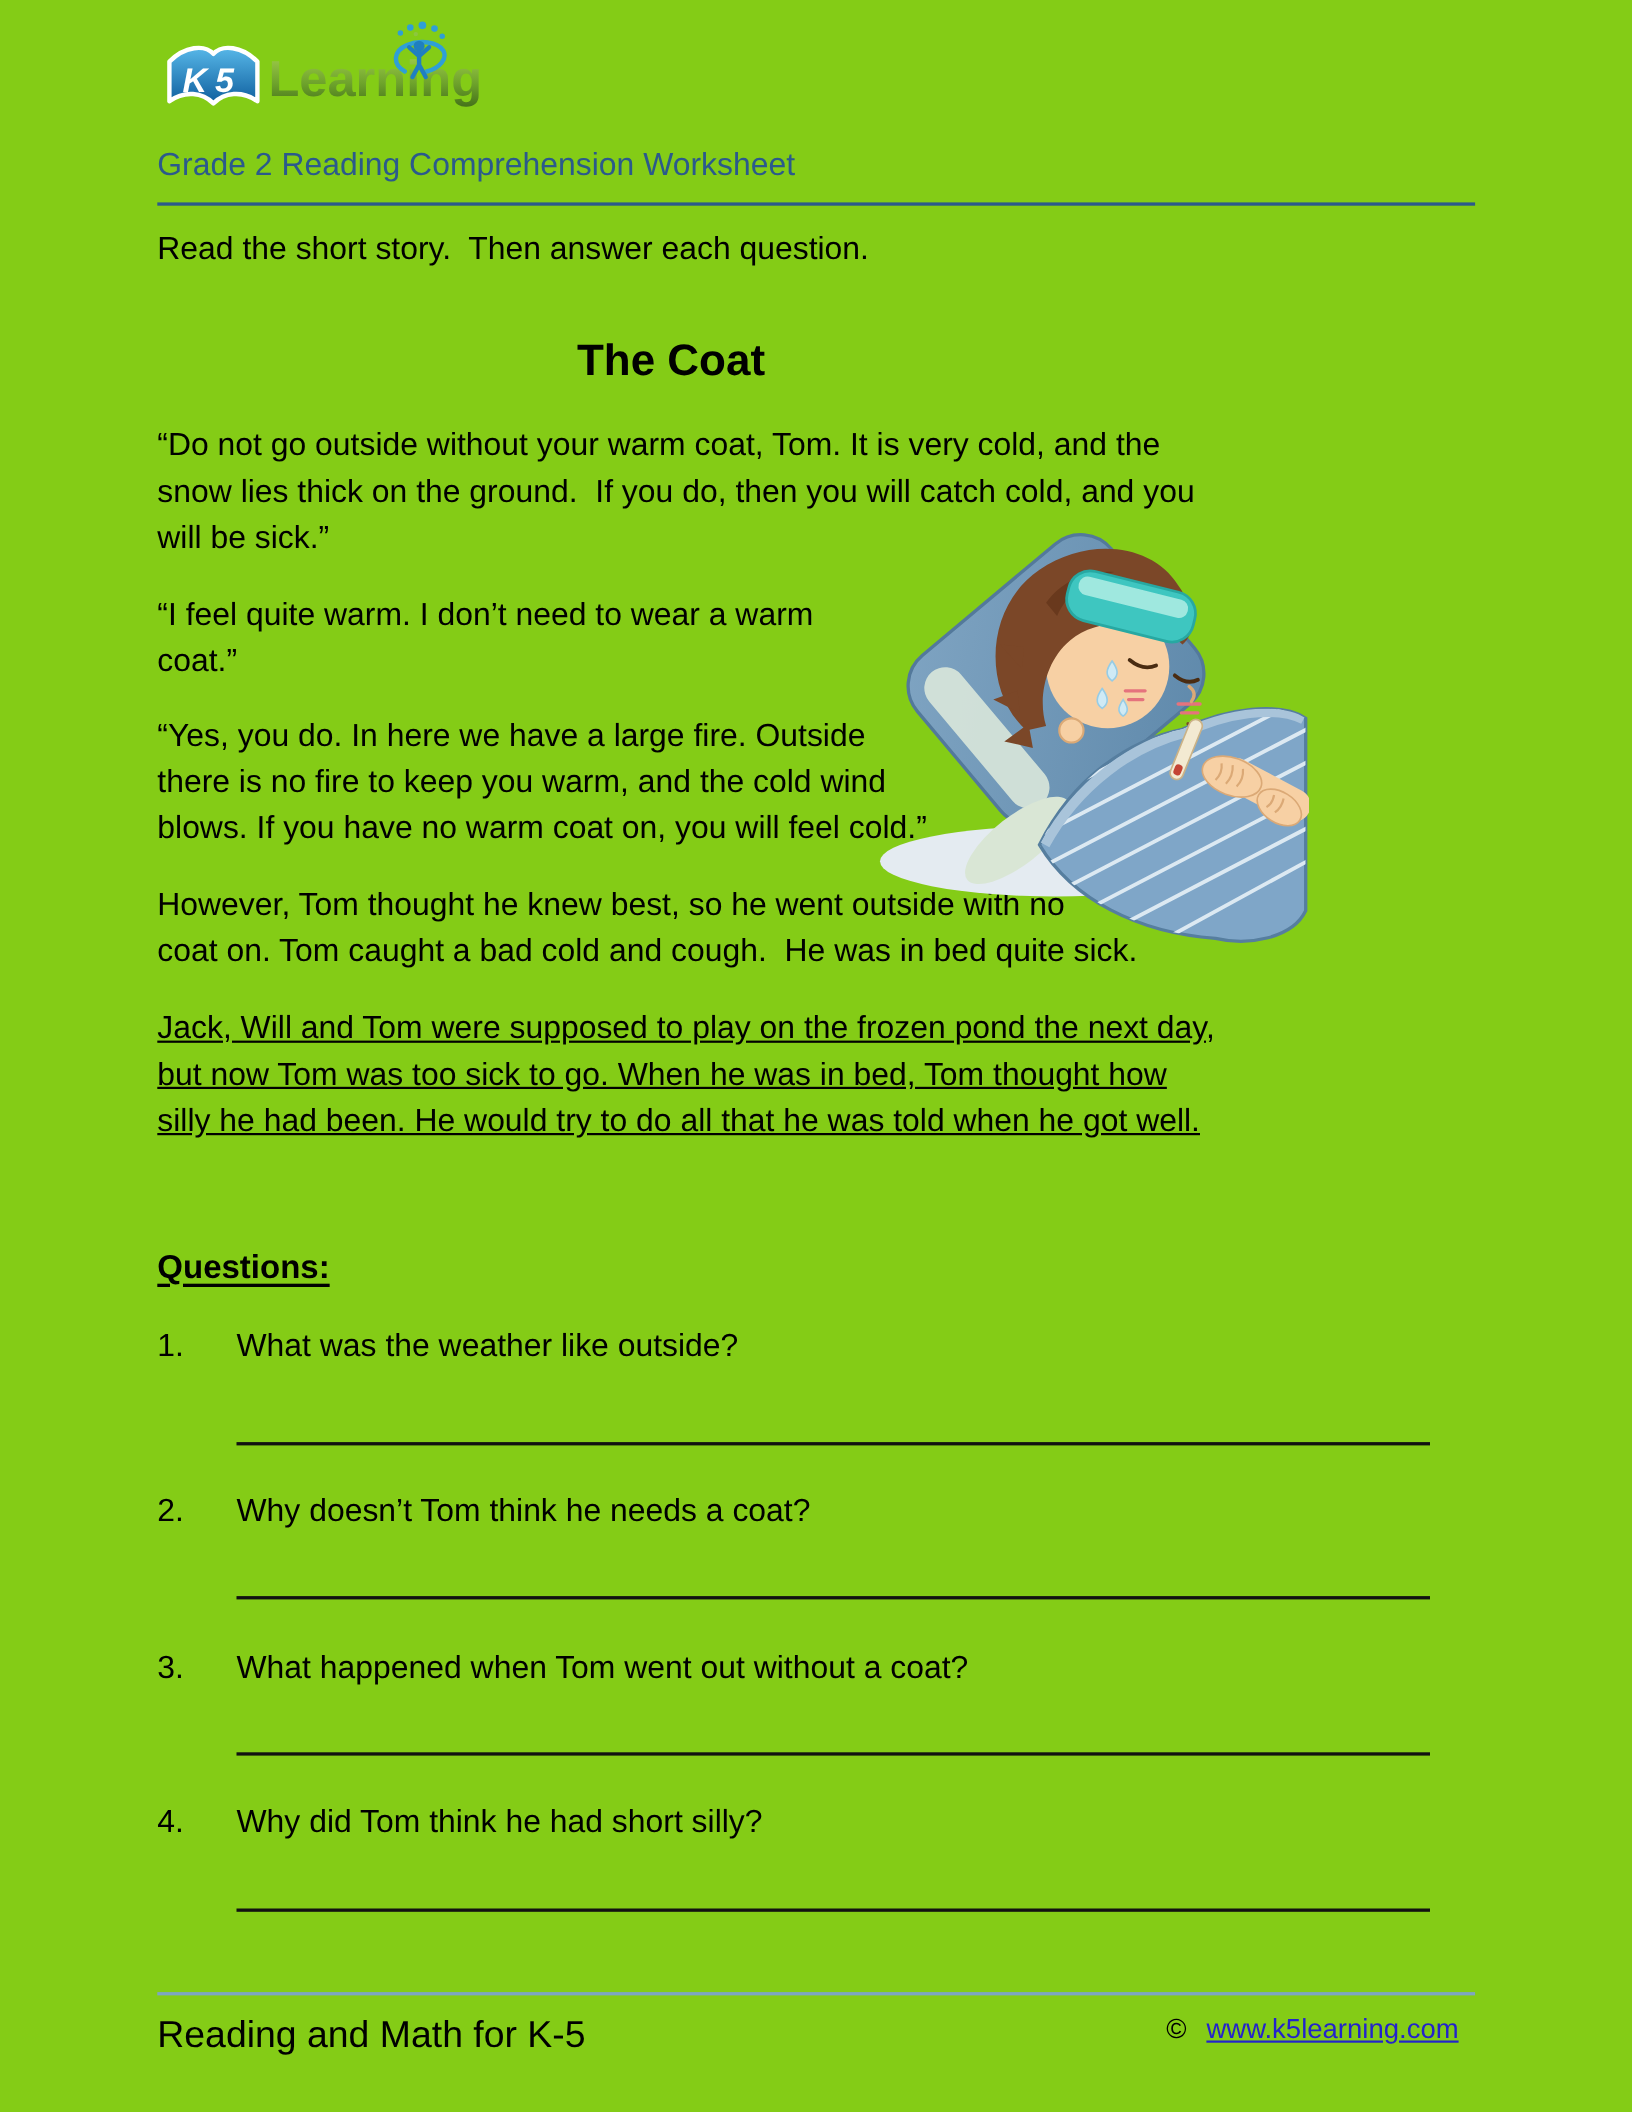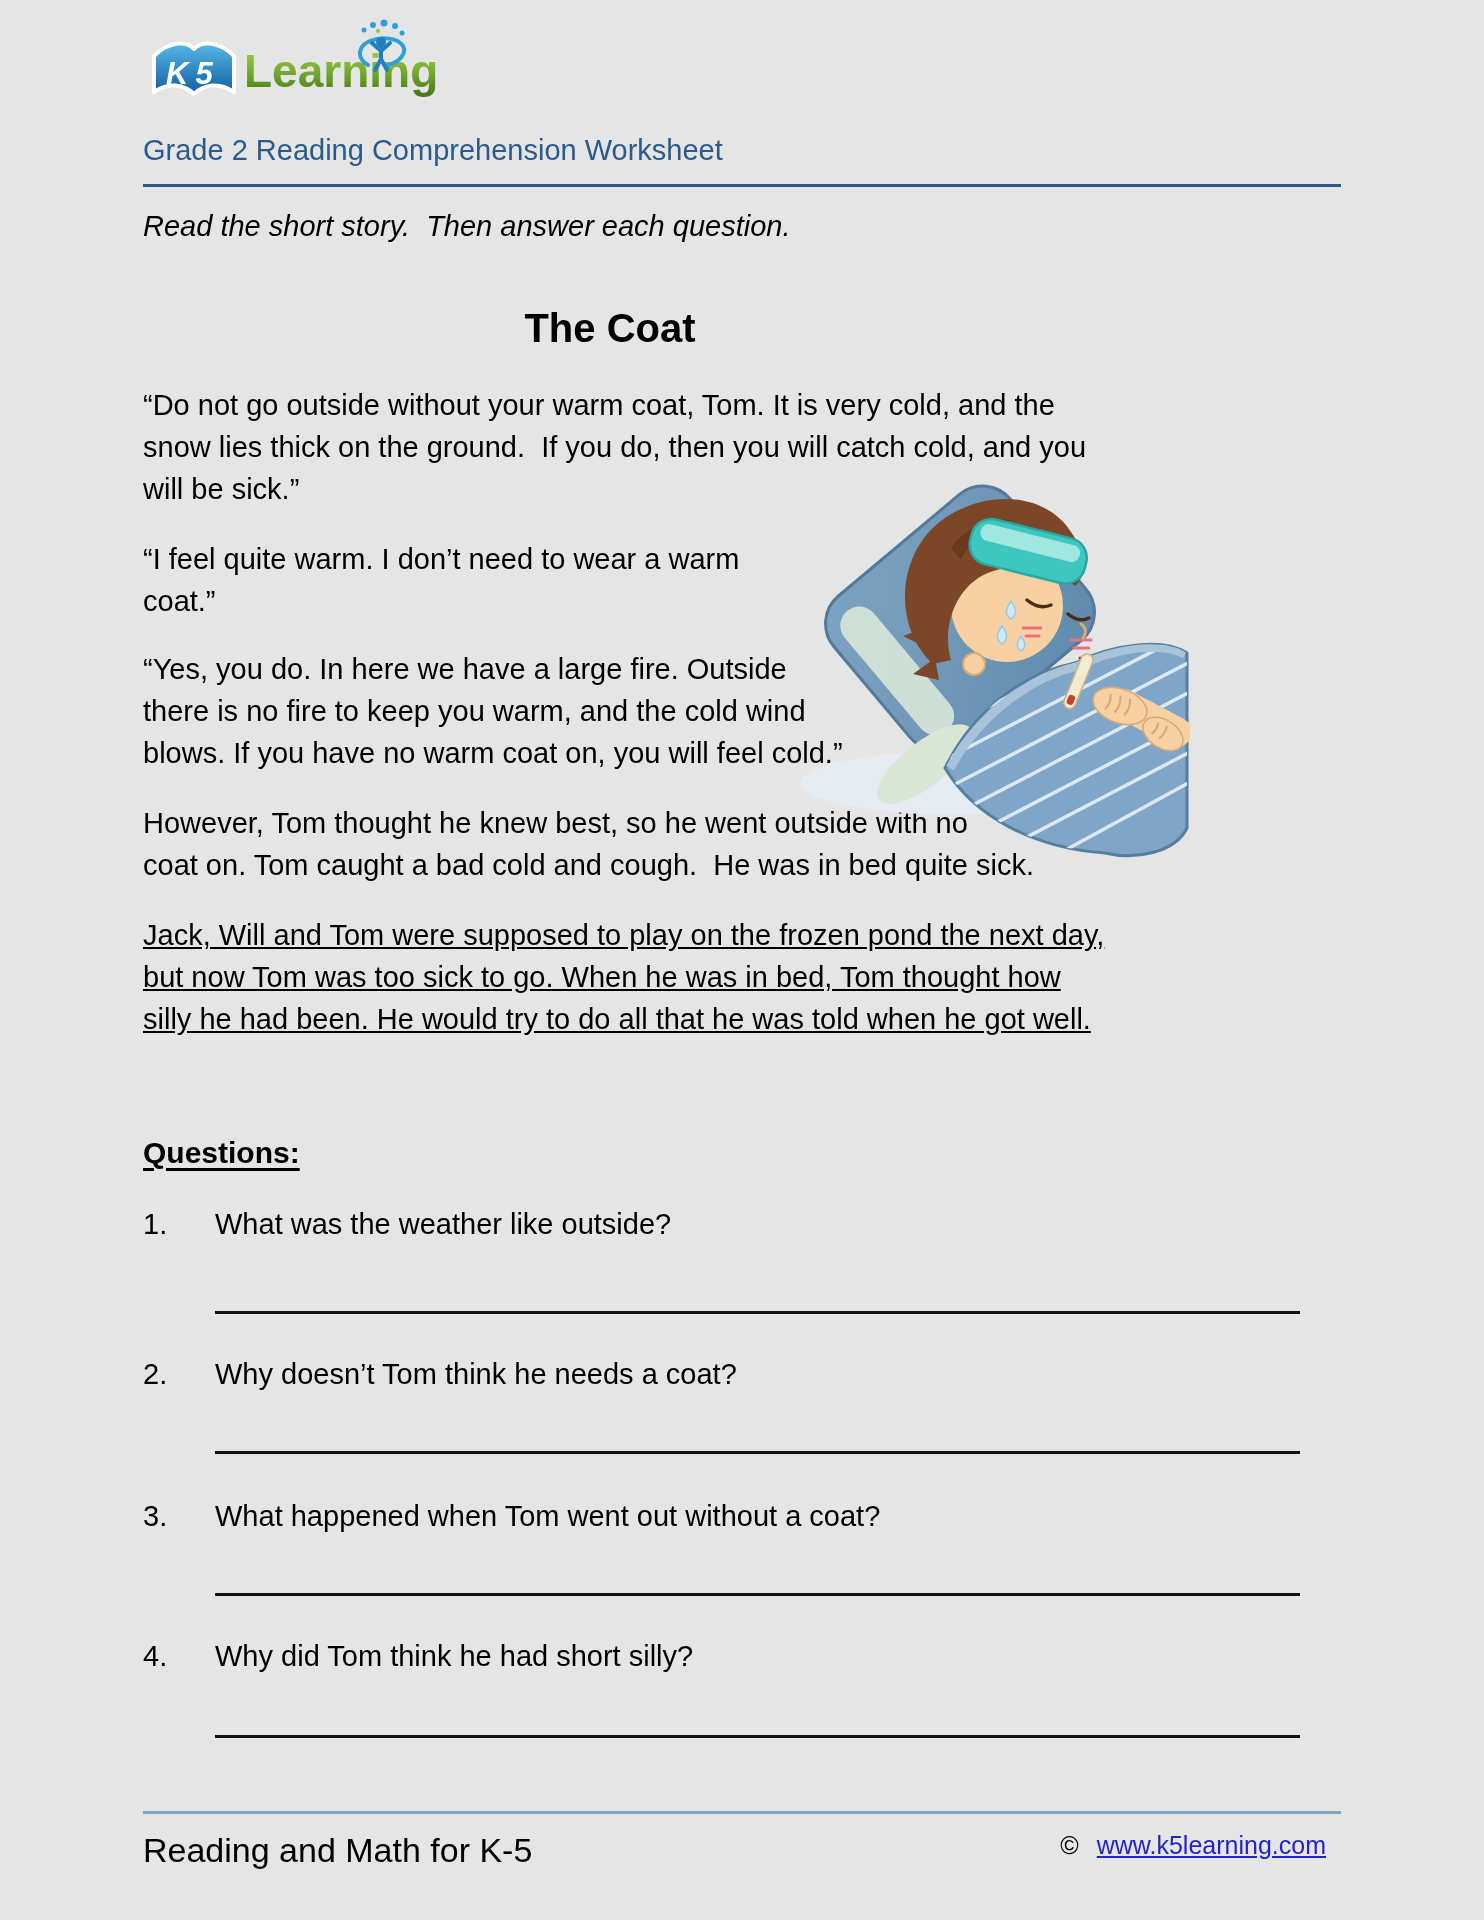--- a/index.html
+++ b/index.html
@@ -1,29 +1,29 @@
 <!DOCTYPE html>
 <html><head>
 <meta charset="utf-8">
 <style>
   html,body{margin:0;padding:0;background:#ffffff;}
-  .page{position:relative;width:1484px;height:1920px;background:#e5e5e5;overflow:hidden;
+  .page{position:relative;width:1484px;height:1920px;background:#84cc16;overflow:hidden;
         font-family:"Liberation Sans",sans-serif;color:#000;}
   .abs{position:absolute;}
 
   
   .logo{left:148px;top:24px;width:340px;height:88px;}
   .logo-book{position:absolute;left:0;top:8px;}
   .logo-word{position:absolute;left:96px;top:16px;}
   .logo-icon{position:absolute;left:206px;top:-6px;}
 
   
   .grade-heading{left:143px;top:134px;font-size:29px;color:#2b5a8c;}
   .rule-top{left:143px;top:184px;width:1198px;height:3px;background:#2b5a8c;}
-  .instructions{left:143px;top:210px;font-size:29px;font-style:italic;white-space:pre-wrap;}
+  .instructions{left:143px;top:210px;font-size:29px;white-space:pre-wrap;}
 
   
   .story-title{left:143px;top:306px;width:934px;text-align:center;font-size:40px;font-weight:bold;}
   .para{left:143px;font-size:29px;line-height:42px;white-space:pre-wrap;}
   .p1{top:384px;} .p2{top:538px;} .p3{top:648px;} .p4{top:802px;} .p5{top:914px;text-decoration:underline;}
 
   .illustration{left:775px;top:468px;}
 
   
   .questions-heading{left:143px;top:1136px;font-size:30px;font-weight:bold;

